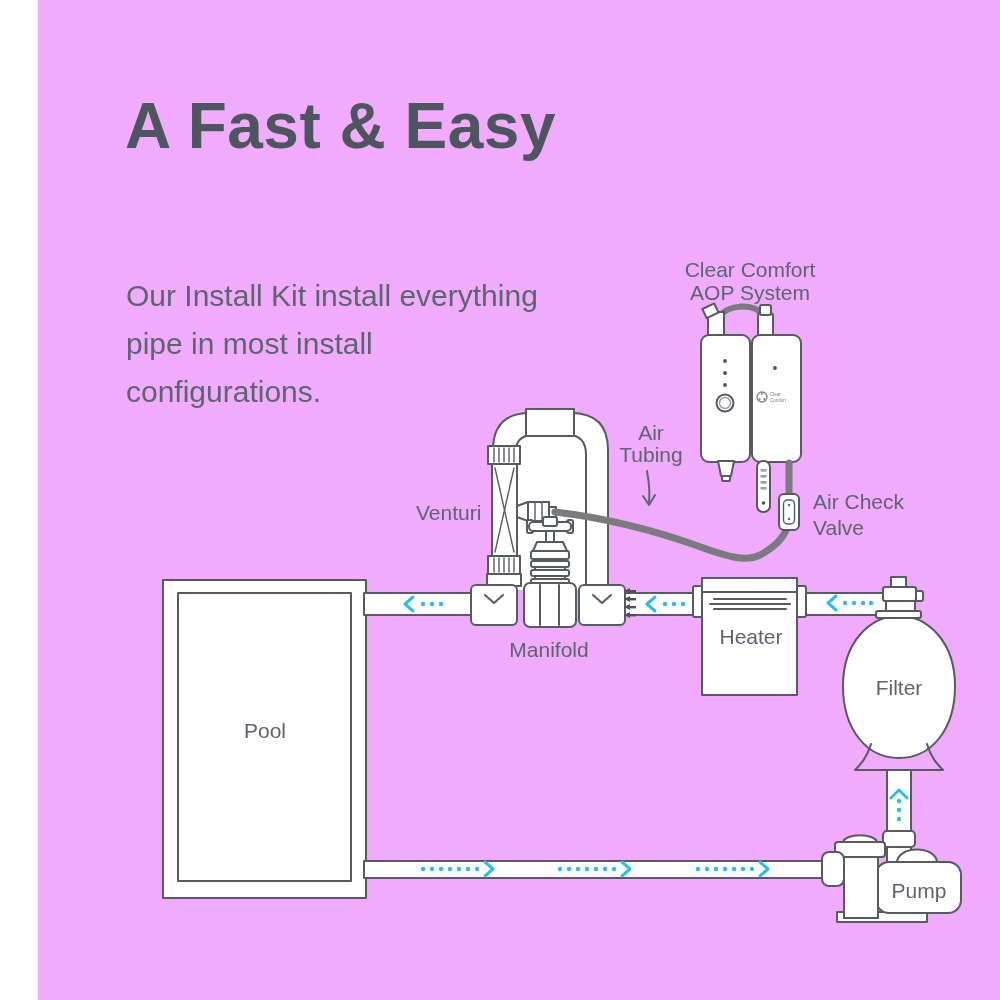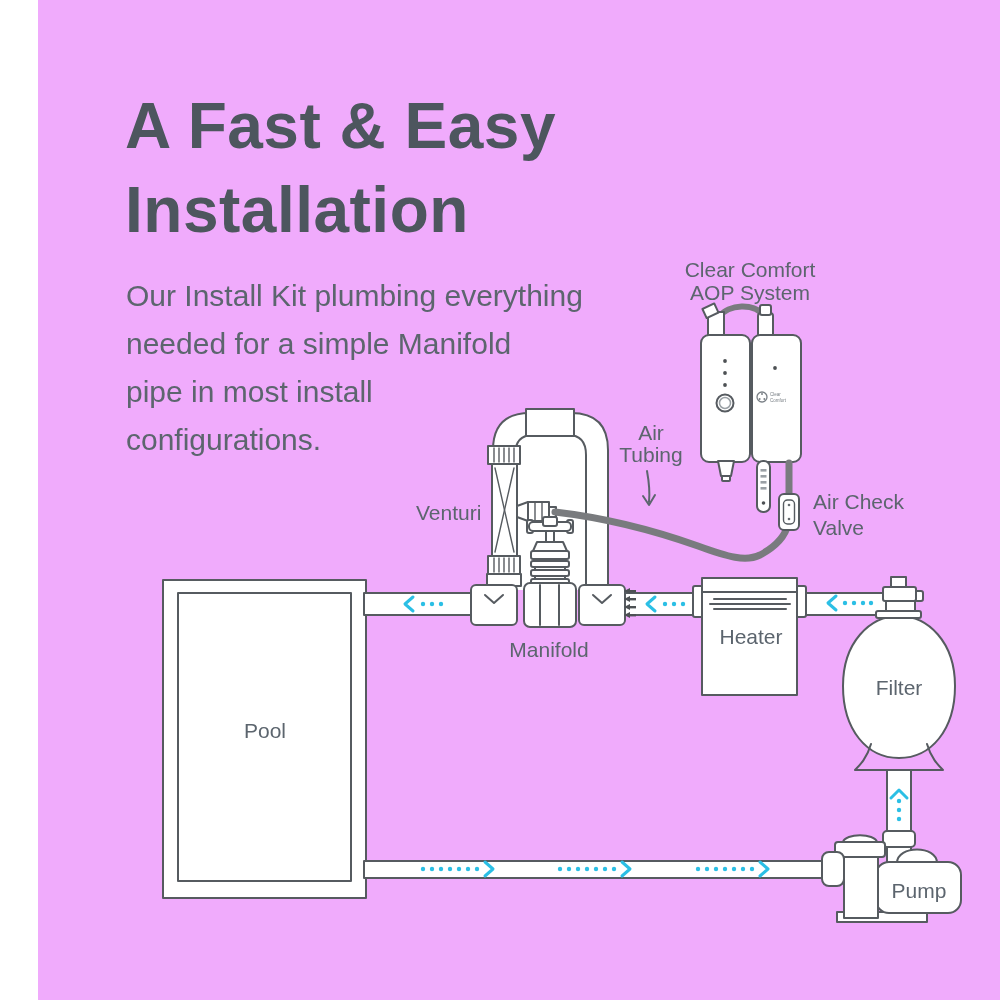--- a/index.html
+++ b/index.html
@@ -24,26 +24,24 @@
   svg text.tiny{font-size:4.5px;fill:#7a8086;}
   .diagram{position:absolute;left:0;top:0;}
 </style>
 </head>
 <body>
 
 <div class="canvas">
 
   <div class="headline">
     <div>A Fast &amp; Easy</div>
-    <div>Installation</div>
   </div>
 
   <div class="intro">
-    <div>Our Install Kit plumbing everything</div>
-    <div>needed for a simple Manifold</div>
+    <div>Our Install Kit install everything</div>
     <div>pipe in most install</div>
     <div>configurations.</div>
   </div>
 
   <svg class="diagram" width="1000" height="1000" viewBox="0 0 1000 1000">
     <g stroke="#565b60" stroke-width="2" fill="#ffffff" stroke-linecap="round" stroke-linejoin="round">
 
       <g>
         <rect x="125" y="580" width="203" height="318"></rect>
         <rect x="140" y="593" width="173" height="288"></rect>

